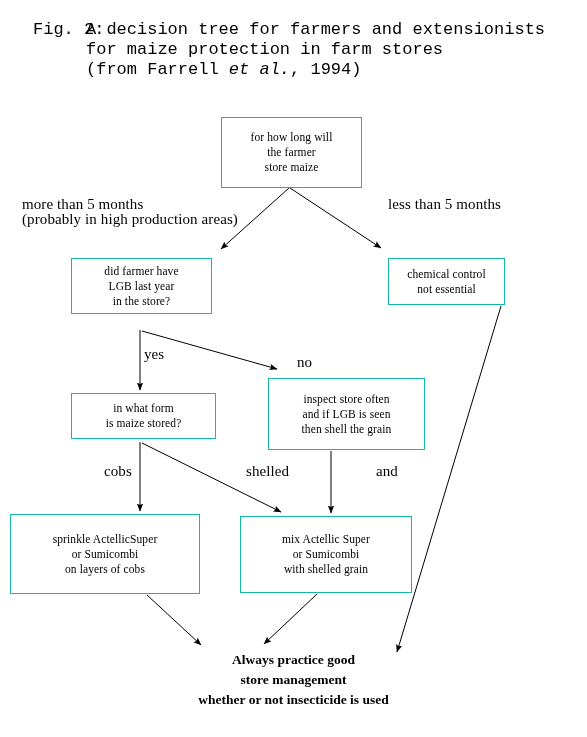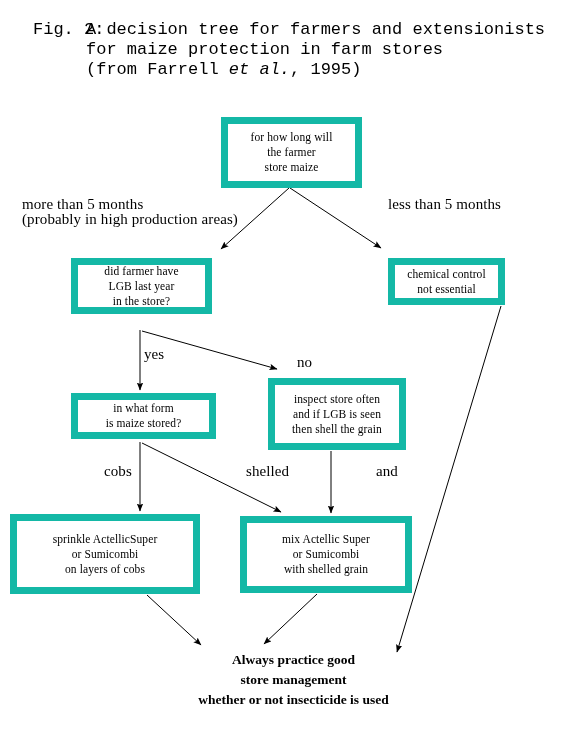--- a/index.html
+++ b/index.html
@@ -23,21 +23,21 @@
   }
   #edges {
     position: absolute;
     left: 0; top: 0;
     width: 587px;
     height: 737px;
     pointer-events: none;
   }
   .node {
     position: absolute;
-    border: 7px solid #14b8a6;
+    border: 1px solid #14b8a6;
     background: #ffffff;
     box-sizing: border-box;
     display: flex;
     flex-direction: column;
     align-items: center;
     justify-content: center;
     font-size: 11.5px;
     line-height: 15px;
     text-align: center;
     letter-spacing: 0.1px;
@@ -84,21 +84,21 @@
 </style>
 </head>
 <body>
 
 <div id="stage">
 
   <div id="caption">
     <span class="figno">Fig. 2:</span>
     <span class="ctext">
       <span>A decision tree for farmers and extensionists for maize protection in farm stores</span><br>
-      <span>(from Farrell </span><em>et al.</em><span>, 1995)</span>
+      <span>(from Farrell </span><em>et al.</em><span>, 1994)</span>
     </span>
   </div>
 
   <svg id="edges" viewBox="0 0 587 737" width="587" height="737">
     <defs>
       <marker id="arrowhead" markerWidth="9" markerHeight="9" refX="7.5" refY="3.2" orient="auto" markerUnits="userSpaceOnUse">
         <path d="M0,0 L8,3.2 L0,6.4 L1.6,3.2 Z" fill="#000000"></path>
       </marker>
     </defs>
 
@@ -134,21 +134,21 @@
   <div class="node" style="left:388px; top:258px; width:117px; height:47px;">
     <span class="ln">chemical control</span>
     <span class="ln">not essential</span>
   </div>
 
   <div class="node" style="left:71px; top:393px; width:145px; height:46px;">
     <span class="ln">in what form</span>
     <span class="ln">is maize stored?</span>
   </div>
 
-  <div class="node" style="left:268px; top:378px; width:138px; height:72px;">
+  <div class="node" style="left:268px; top:378px; width:157px; height:72px;">
     <span class="ln">inspect store often</span>
     <span class="ln">and if LGB  is seen</span>
     <span class="ln">then shell the grain</span>
   </div>
 
   <div class="node" style="left:10px; top:514px; width:190px; height:80px;">
     <span class="ln">sprinkle ActellicSuper</span>
     <span class="ln">or Sumicombi</span>
     <span class="ln">on layers of cobs</span>
   </div>

